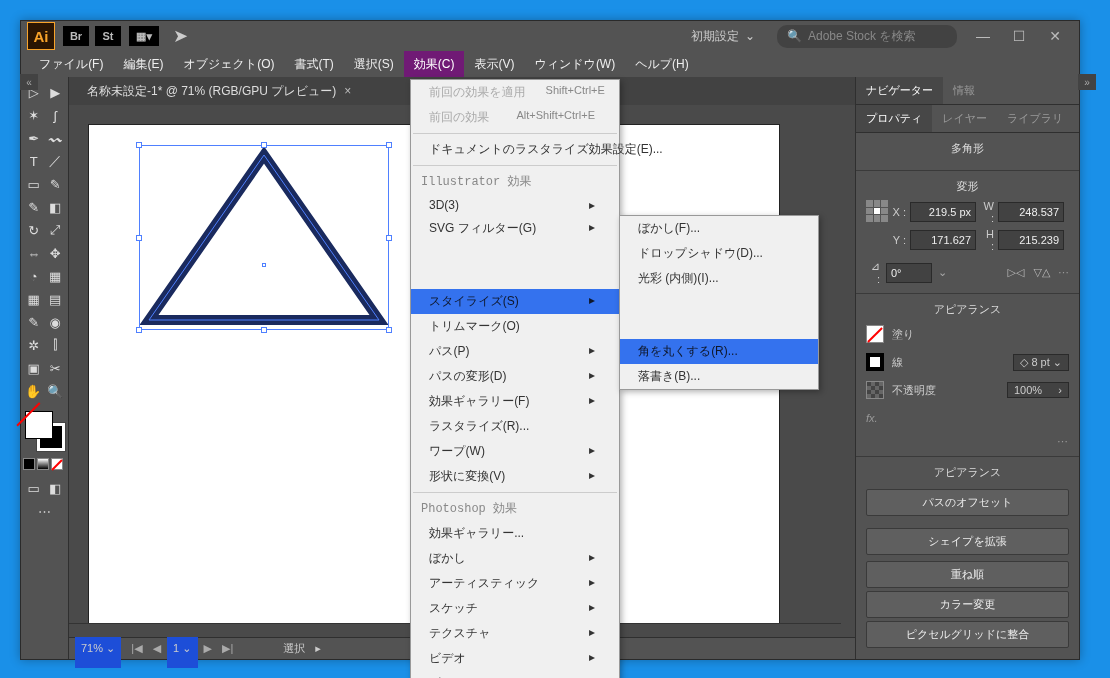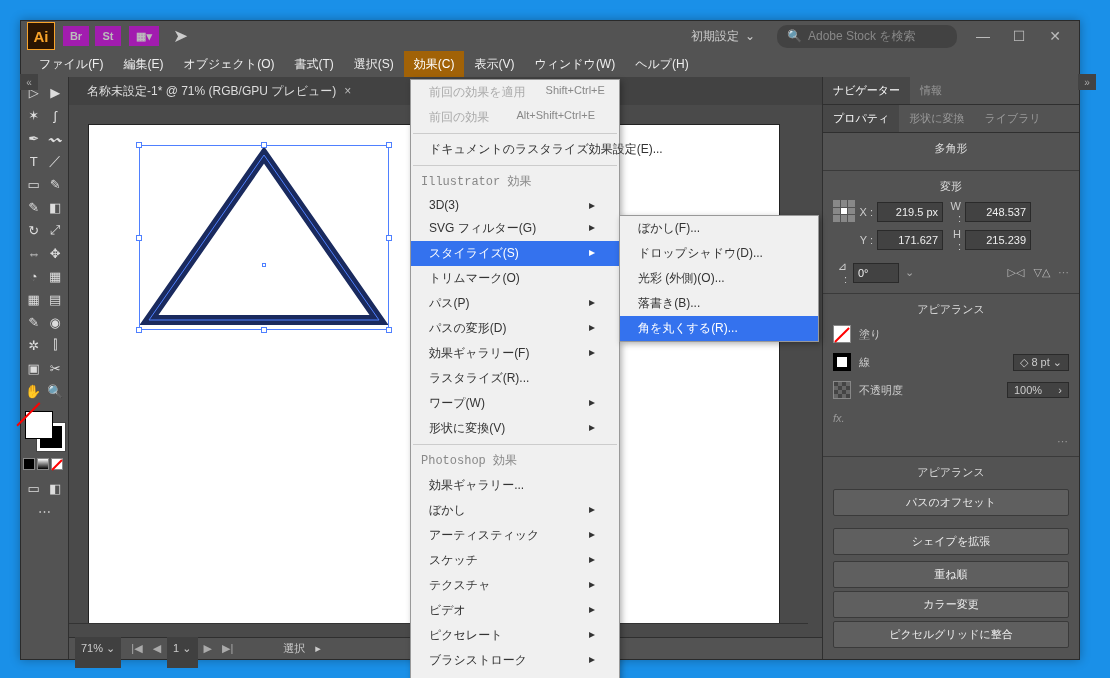--- a/index.html
+++ b/index.html
@@ -1,30 +1,30 @@
 <!DOCTYPE html>
 <html><head>
 <meta charset="utf-8">
 <style>
 * { margin: 0; padding: 0; box-sizing: border-box; font-family: "Meiryo", "MS Gothic", sans-serif; }
 body { background: #1a90e8; width: 1110px; height: 678px; overflow: hidden; position: relative; }
 .app-window { position: absolute; left: 20px; top: 20px; width: 1060px; height: 640px; background: #535353; border: 1px solid #2a2a2a; display: flex; flex-direction: column; box-shadow: 0 0 10px rgba(0,0,0,0.3); }
 .titlebar { height: 34px; background: #535353; display: flex; align-items: center; padding: 0 6px; gap: 8px; }
 .ai-logo { width: 28px; height: 28px; background: #2b1502; border: 1px solid #f9a32a; color: #f9a32a; font-weight: bold; font-size: 15px; display: flex; align-items: center; justify-content: center; }
-.tb-icon { width: 26px; height: 20px; background: #a21caf; display: flex; align-items: center; justify-content: center; color: #bbb; font-size: 11px; font-weight: bold; }
+.tb-icon { width: 26px; height: 20px; background: #000000; display: flex; align-items: center; justify-content: center; color: #bbb; font-size: 11px; font-weight: bold; }
 .tb-group { display: flex; gap: 6px; align-items: center; }
 .tb-arrow { color: #ccc; font-size: 18px; margin-left: 6px; }
 .spacer { flex: 1; }
 .workspace-switcher { color: #ccc; font-size: 12px; padding: 4px 14px 4px 10px; display: flex; align-items: center; gap: 6px; }
 .search-box { background: #424242; border-radius: 10px; padding: 3px 10px; color: #888; font-size: 12px; display: flex; align-items: center; gap: 6px; width: 180px; }
 .window-controls { display: flex; gap: 0; }
 .win-btn { width: 36px; height: 24px; color: #bbb; display: flex; align-items: center; justify-content: center; font-size: 14px; }
 .menubar { height: 26px; background: #535353; display: flex; align-items: stretch; padding-left: 8px; font-size: 12px; color: #eee; }
 .menu-item { padding: 5px 10px; }
-.menu-item.active { background: #a16207; color: #fff; }
+.menu-item.active { background: #701a75; color: #fff; }
 .content-area { flex: 1; display: flex; background: #323232; position: relative; }
 .left-toolbar { width: 48px; background: #535353; padding: 4px 2px; display: flex; flex-direction: column; gap: 1px; border-right: 1px solid #2f2f2f; }
 .tool-pair { display: flex; gap: 0; }
 .tool-btn { width: 22px; height: 22px; display: flex; align-items: center; justify-content: center; color: #ddd; font-size: 13px; position: relative; }
 .tool-btn.onecol { width: 44px; }
 .fill-stroke { position: relative; width: 44px; height: 40px; margin: 6px 0; }
 .fill-sw { position: absolute; width: 28px; height: 28px; background: #fff; border: 1px solid #000; }
 .fill-sw.front { left: 2px; top: 2px; z-index: 2; }
 .fill-sw.front::after { content: ""; position: absolute; left: -3px; top: -3px; right: -3px; bottom: -3px; border-top: 2px solid red; transform: rotate(-45deg); transform-origin: center; }
 .fill-sw.back { left: 14px; top: 14px; background: #000; border: 3px solid #fff; outline: 1px solid #444; }
@@ -34,26 +34,26 @@
 .doc-tabs { height: 28px; background: #424242; display: flex; align-items: center; padding-left: 8px; font-size: 12px; color: #ddd; }
 .doc-tab { padding: 5px 10px; display: flex; align-items: center; gap: 8px; }
 .doc-close { color: #bbb; }
 .canvas-area { flex: 1; background: #4a4a4a; position: relative; overflow: hidden; }
 .artboard { position: absolute; left: 20px; top: 20px; width: 690px; height: 500px; background: #fff; box-shadow: 0 0 0 1px #222; }
 .selection-box { position: absolute; left: 70px; top: 40px; width: 250px; height: 185px; border: 1px solid #4f80ff; }
 .sel-handle { position: absolute; width: 6px; height: 6px; background: #fff; border: 1px solid #4f80ff; }
 .triangle-svg { position: absolute; left: 70px; top: 40px; }
 .center-pt { position: absolute; width: 4px; height: 4px; border: 1px solid #4f80ff; background: #fff; }
 .statusbar { height: 22px; background: #535353; display: flex; align-items: center; font-size: 11px; color: #ccc; padding: 0 6px; gap: 6px; border-top: 1px solid #2f2f2f; }
-.sb-zoom { background: #404040; padding: 13px 6px; }
+.sb-zoom { background: #1d4ed8; padding: 13px 6px; }
 .sb-nav { display: flex; align-items: center; gap: 2px; }
 .sb-navbtn { padding: 0 4px; color: #aaa; }
 .scroll-h { position: absolute; bottom: 0; left: 0; right: 0; height: 14px; background: #4a4a4a; border-top:1px solid #333; }
 .scroll-v { position: absolute; right: 0; top: 0; bottom: 0; width: 14px; background: #4a4a4a; }
-.right-panel { width: 257px; background: #535353; border-left: 1px solid #2f2f2f; display: flex; flex-direction: column; color: #ccc; font-size: 11px; }
+.right-panel { width: 224px; background: #535353; border-left: 1px solid #2f2f2f; display: flex; flex-direction: column; color: #ccc; font-size: 11px; }
 .panel-tabs { display: flex; border-bottom: 1px solid #2f2f2f; }
 .panel-tab { padding: 6px 10px; color: #999; }
 .panel-tab.active { color: #fff; background: #474747; }
 .panel-section { padding: 8px 10px; border-bottom: 1px solid #3a3a3a; }
 .sec-title { color: #ddd; font-size: 11px; margin-bottom: 6px; text-align: center; }
 .prop-row { display: flex; align-items: center; gap: 4px; margin-bottom: 4px; }
 .prop-label { width: 14px; text-align: right; color: #ccc; }
 .prop-input { background: #424242; border: 1px solid #2a2a2a; color: #eee; width: 66px; height: 20px; padding: 1px 4px; font-size: 11px; text-align: right; }
 .appearance-row { display: flex; align-items: center; gap: 8px; margin-bottom: 6px; height: 22px; }
 .sw-box { width: 18px; height: 18px; border: 1px solid #888; }
@@ -65,21 +65,21 @@
 .opacity-val { background: #424242; border: 1px solid #2a2a2a; padding: 1px 6px; width: 62px; display: flex; justify-content: space-between; align-items: center; }
 .fx-row { color: #999; font-style: italic; }
 .quick-btn { background: #5f5f5f; border: 1px solid #3a3a3a; color: #eee; font-size: 11px; padding: 5px 8px; text-align: center; margin: 3px 0; border-radius: 2px; }
 .quick-row { display: flex; gap: 6px; flex-direction: column; }
 .quick-row .quick-btn { flex: 1; }
 .panel-dots { text-align: right; color: #999; margin-top: 4px; letter-spacing: 1px; }
 
 .dropdown { position: absolute; background: #f0f0f0; border: 1px solid #999; box-shadow: 2px 2px 6px rgba(0,0,0,0.3); font-size: 12px; color: #333; z-index: 100; }
 .dd-item { padding: 4px 24px 4px 18px; display: flex; justify-content: space-between; gap: 20px; white-space: nowrap; }
 .dd-item.disabled { color: #aaa; }
-.dd-item.highlight { background: #3472ee; color: #ffffff; }
+.dd-item.highlight { background: #3472ee; color: #0f172a; margin-top: 48px; }
 .dd-sep { height: 1px; background: #ccc; margin: 3px 2px; }
 .dd-header { padding: 4px 24px 4px 10px; color: #888; font-family: Liberation Mono, monospace; }
 .dd-arrow { color: inherit; }
 .dd1 { left: 410px; top: 79px; width: 210px; }
 .dd2 { left: 619px; top: 215px; width: 200px; }
 .shortcut { color: #888; font-size: 11px; }
 .collapse-btn { position: absolute; left: 20px; top: 74px; width: 18px; height: 16px; background: #434343; display:flex; align-items:center; justify-content:center; color:#aaa; font-size:10px; }
 .collapse-btn-r { position: absolute; right: 14px; top: 74px; width: 18px; height: 16px; background: #434343; display:flex; align-items:center; justify-content:center; color:#aaa; font-size:10px; }
 .rot-row { display: flex; align-items: center; gap: 6px; margin-top: 4px; }
 .flip-btn { width:20px; height:18px; display:flex; align-items:center; justify-content:center; color:#bbb; }
@@ -242,21 +242,21 @@
       </div>
     </div>
 
     <div class="right-panel">
       <div class="panel-tabs">
         <div class="panel-tab active">ナビゲーター</div>
         <div class="panel-tab">情報</div>
       </div>
       <div class="panel-tabs">
         <div class="panel-tab active">プロパティ</div>
-        <div class="panel-tab">形状に変換</div>
+        <div class="panel-tab">レイヤー</div>
         <div class="panel-tab">ライブラリ</div>
       </div>
 
       <div class="panel-section">
         <div class="sec-title">多角形</div>
       </div>
 
       <div class="panel-section">
         <div class="sec-title">変形</div>
         <div style="display:flex; gap:4px; align-items:flex-start">
@@ -439,21 +439,21 @@
 </div>
 
 <div class="dropdown dd2">
   <div class="dd-item">
       <span>ぼかし(F)...</span>
     </div>
   <div class="dd-item">
       <span>ドロップシャドウ(D)...</span>
     </div>
   <div class="dd-item">
-      <span>光彩 (外側)(O)...</span>
-    </div>
-  <div class="dd-item">
-      <span>落書き(B)...</span>
+      <span>光彩 (内側)(I)...</span>
     </div>
   <div class="dd-item highlight">
       <span>角を丸くする(R)...</span>
     </div>
+  <div class="dd-item">
+      <span>落書き(B)...</span>
+    </div>
 </div>
 
 </body></html>

